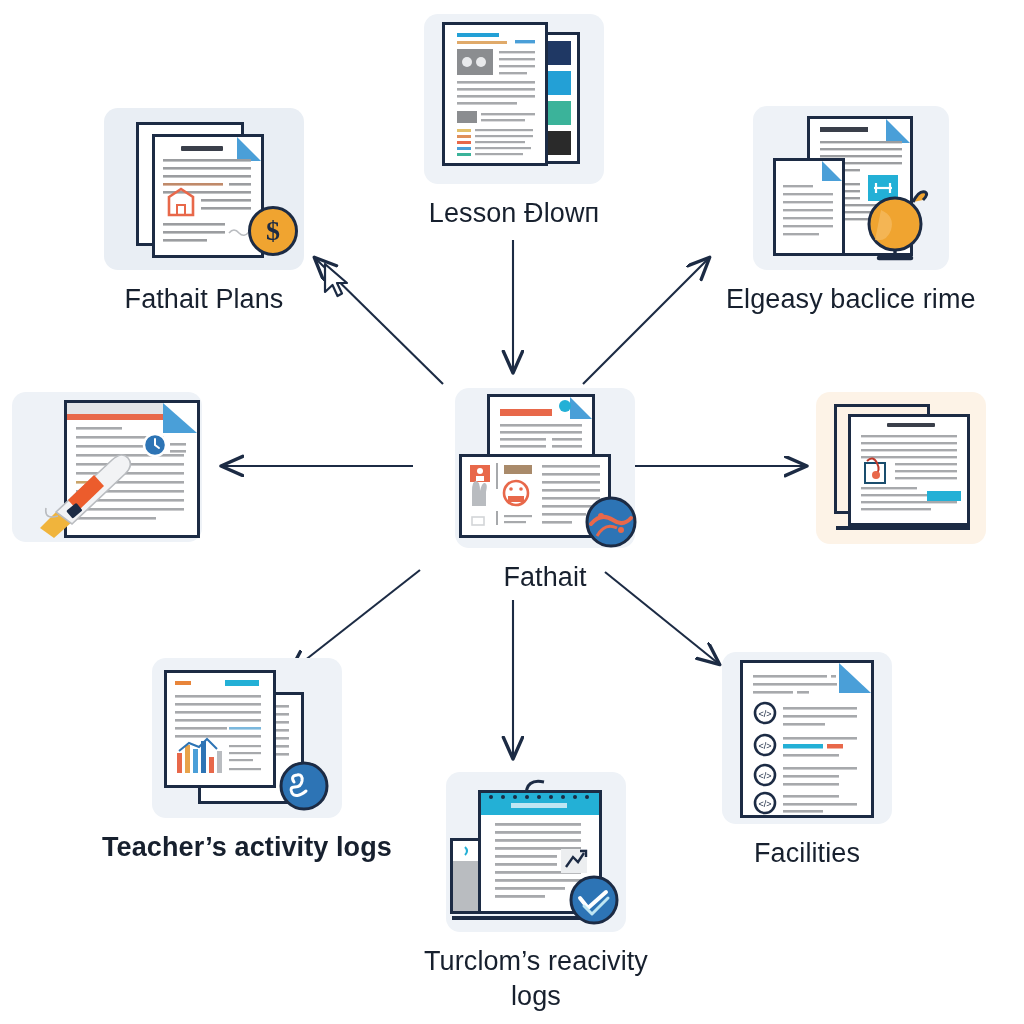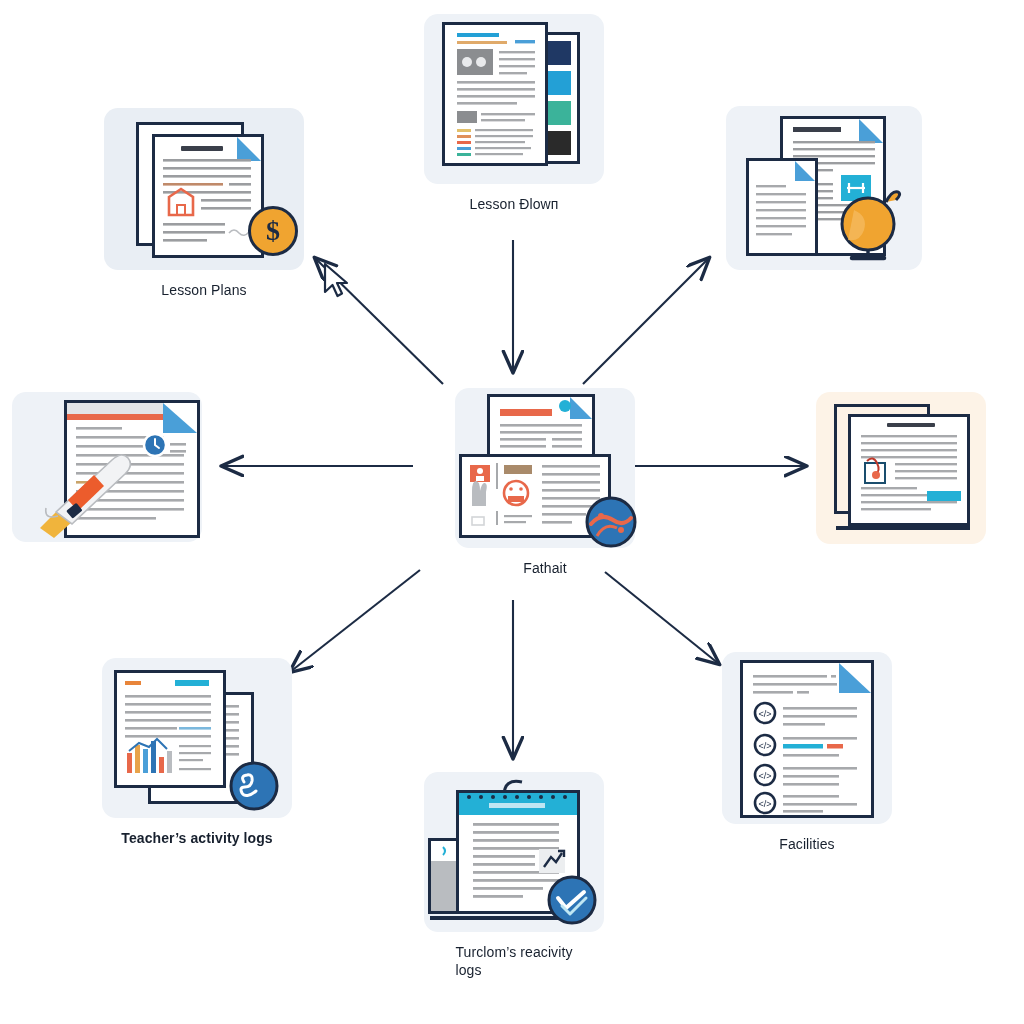--- a/index.html
+++ b/index.html
@@ -16,23 +16,24 @@
 
   
   .node{position:absolute;display:flex;flex-direction:column;align-items:center;}
   .tile{
     position:relative;
     border-radius:14px;
     display:flex;align-items:center;justify-content:center;
   }
   .caption{
     margin-top:12px;
-    font-size:14px;
+    font-size:27px;
     letter-spacing:.1px;
     color:#17202e;
+    text-align:center;
     line-height:1.28;
     white-space:pre-line;
     font-family:"Liberation Sans", sans-serif;
   }
   .caption.wide{white-space:normal;}
 
   
   .sheet{
     position:absolute;
     background:#ffffff;
@@ -100,21 +101,21 @@
           </g>
           <path d="M14,60 l12,-8 l12,8 v18 h-24 Z" fill="none" stroke="#e8684a" stroke-width="2.6"></path>
           <rect x="22" y="68" width="8" height="10" fill="none" stroke="#e8684a" stroke-width="2"></rect>
           <path d="M74,96 q5,-6 10,0 q5,5 10,-1" stroke="#b9bcc0" stroke-width="1.6" fill="none"></path>
         </svg>
       </div>
       <div class="badge" style="right:6px;bottom:14px;width:44px;height:44px;background:#f0a430;">
         <span style="font-size:28px;color:#1c2b44;font-family:'Liberation Serif',serif;line-height:1;">$</span>
       </div>
     </div>
-    <div class="caption">Lesson Plans</div>
+    <div class="caption">Fathait Plans</div>
   </div>
 
   <div class="node" style="left:424px;top:14px;">
     <div class="tile" style="width:180px;height:170px;background:#eef2f7;">
       <div class="sheet" style="left:64px;top:18px;width:92px;height:132px;">
         <svg width="86" height="126" viewBox="0 0 86 126" style="position:absolute;left:0;top:0;">
           <rect x="46" y="6" width="34" height="24" fill="#1f3864"></rect>
           <rect x="46" y="36" width="34" height="24" fill="#23a0d6"></rect>
           <rect x="46" y="66" width="34" height="24" fill="#3bb39a"></rect>
           <rect x="46" y="96" width="34" height="24" fill="#2a2a2a"></rect>
@@ -210,20 +211,21 @@
         </svg>
       </div>
       <svg width="84" height="84" viewBox="0 0 84 84" style="position:absolute;right:8px;bottom:6px;">
         <path d="M56,22 q6,-12 12,-10 q4,2 -2,8" fill="#f0a430" stroke="#1c2b44" stroke-width="3" stroke-linejoin="round"></path>
         <circle cx="38" cy="44" r="26" fill="#f0a430" stroke="#1c2b44" stroke-width="3"></circle>
         <path d="M24,30 q14,6 10,20 q-4,12 -16,10" fill="#f5b95a" opacity=".85"></path>
         <path d="M38,70 v8" stroke="#1c2b44" stroke-width="3.4"></path>
         <path d="M22,78 h32" stroke="#1c2b44" stroke-width="4.5" stroke-linecap="round"></path>
       </svg>
     </div>
+    <div class="caption">Elgeasy baclice rime</div>
   </div>
 
   <div class="node" style="left:12px;top:392px;">
     <div class="tile" style="width:190px;height:150px;background:#eef2f7;">
       <div class="sheet" style="left:52px;top:8px;width:136px;height:138px;border-color:#1c2b44;">
         <svg width="130" height="132" viewBox="0 0 130 132" style="position:absolute;left:0;top:0;">
           <path d="M96,0 L130,30 L96,30 Z" fill="#4a9fd8"></path>
           <rect x="0" y="0" width="96" height="11" fill="#e3e5e8"></rect>
           <rect x="0" y="11" width="96" height="6" fill="#e8684a"></rect>
           <g fill="#a7a9ac">

